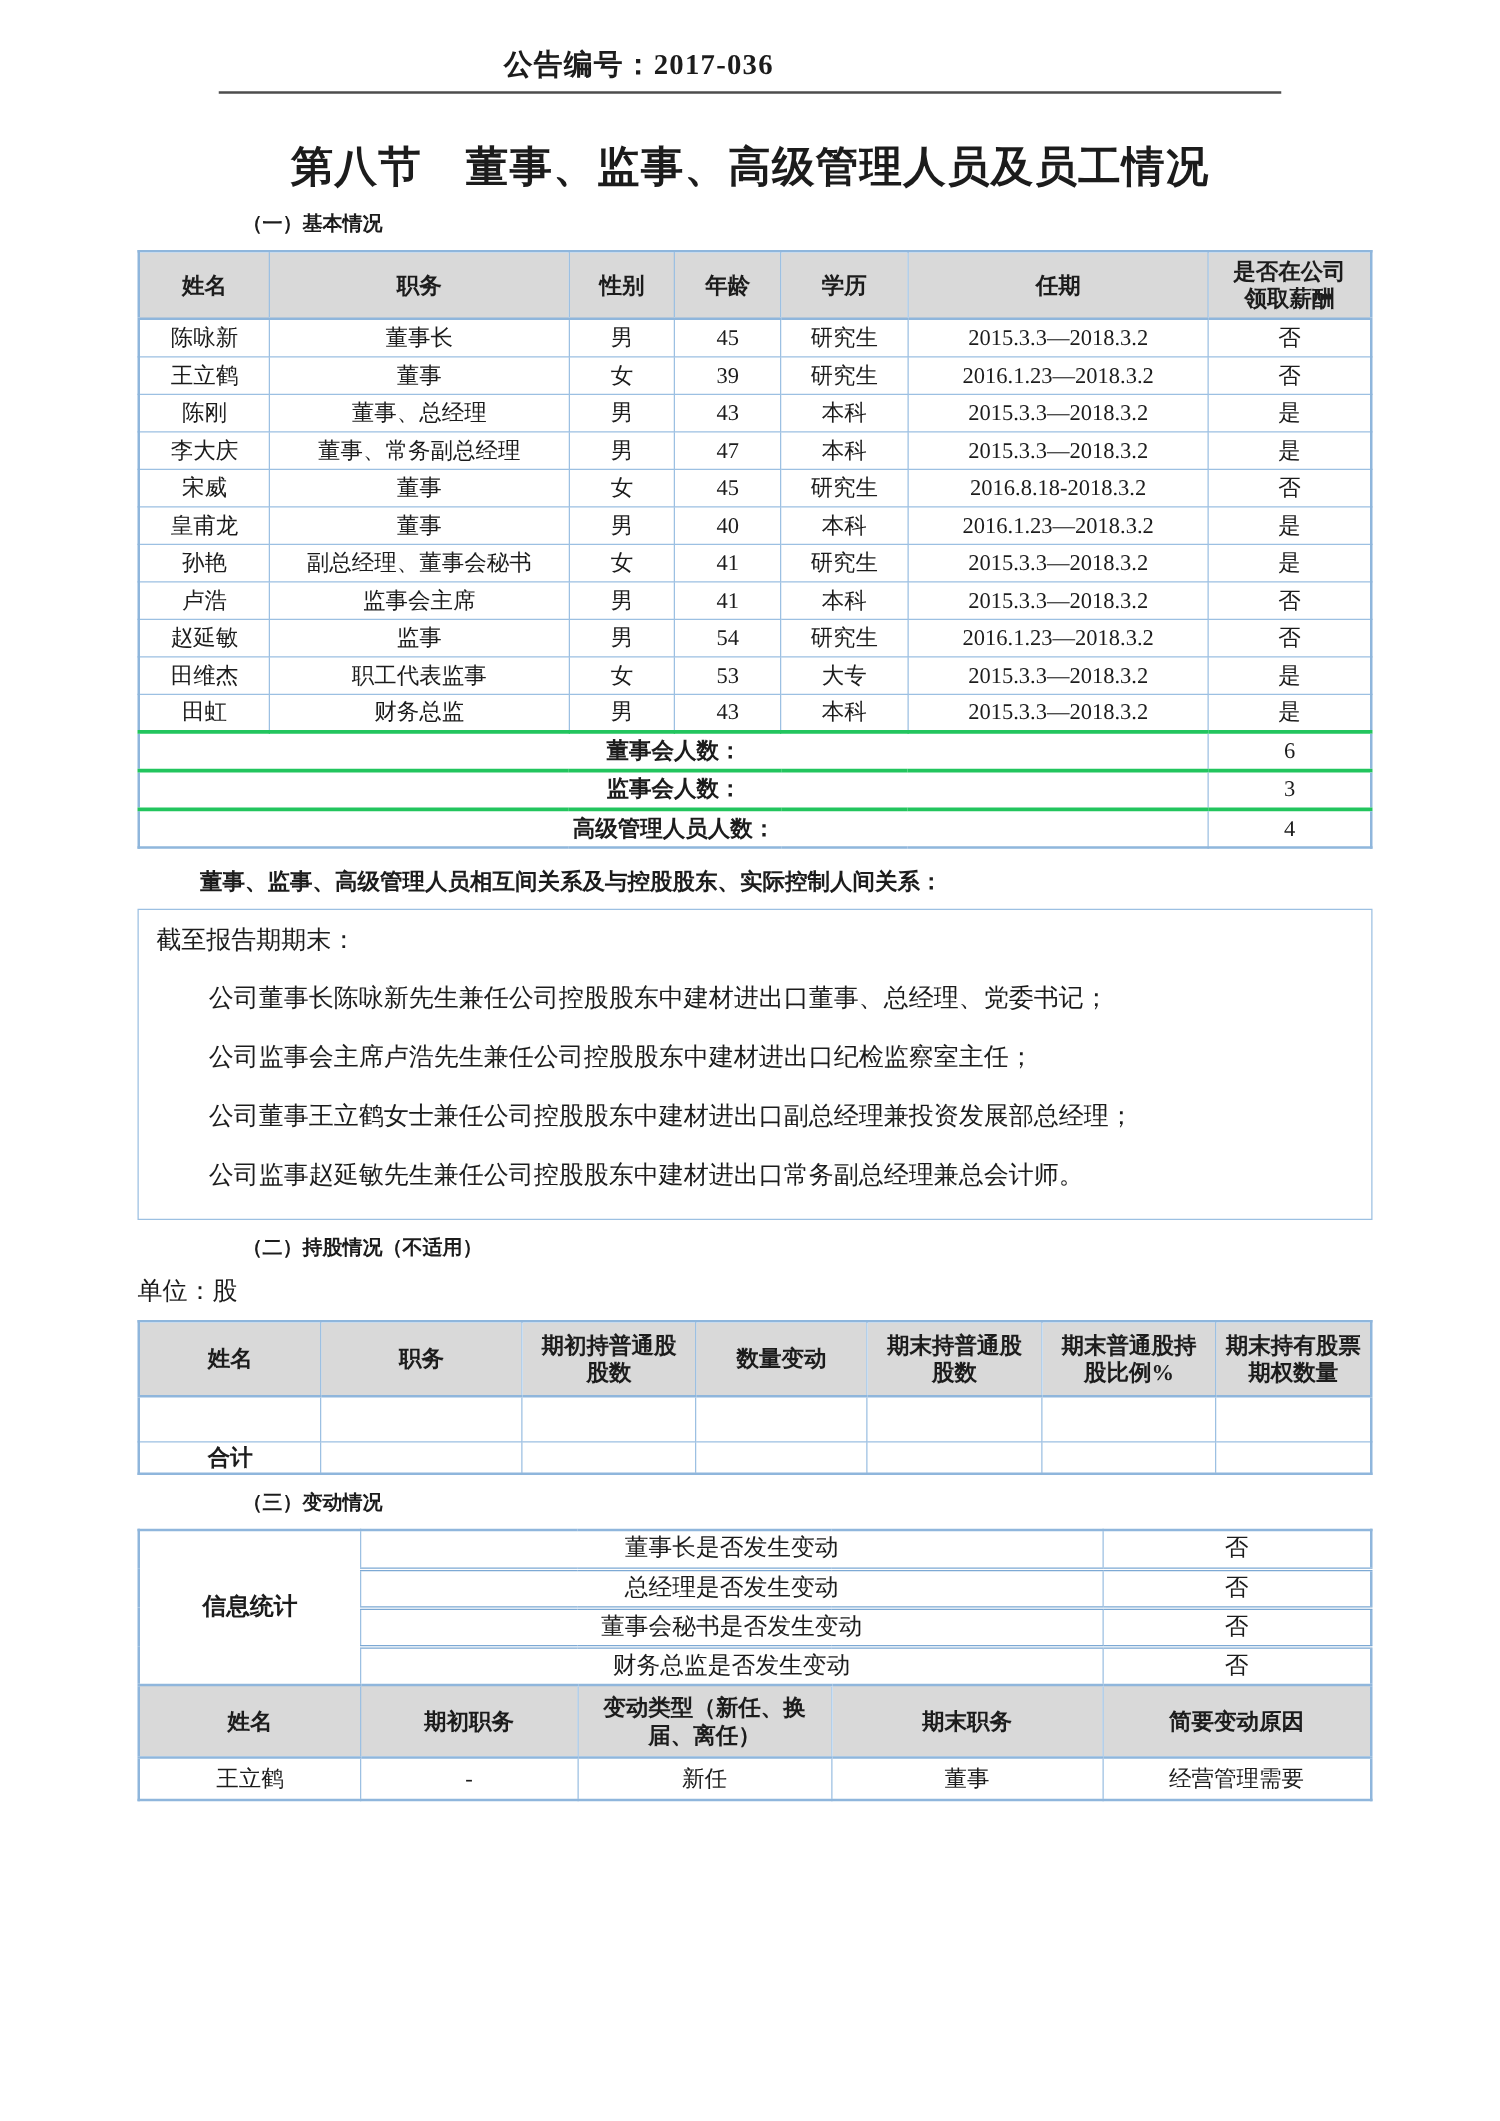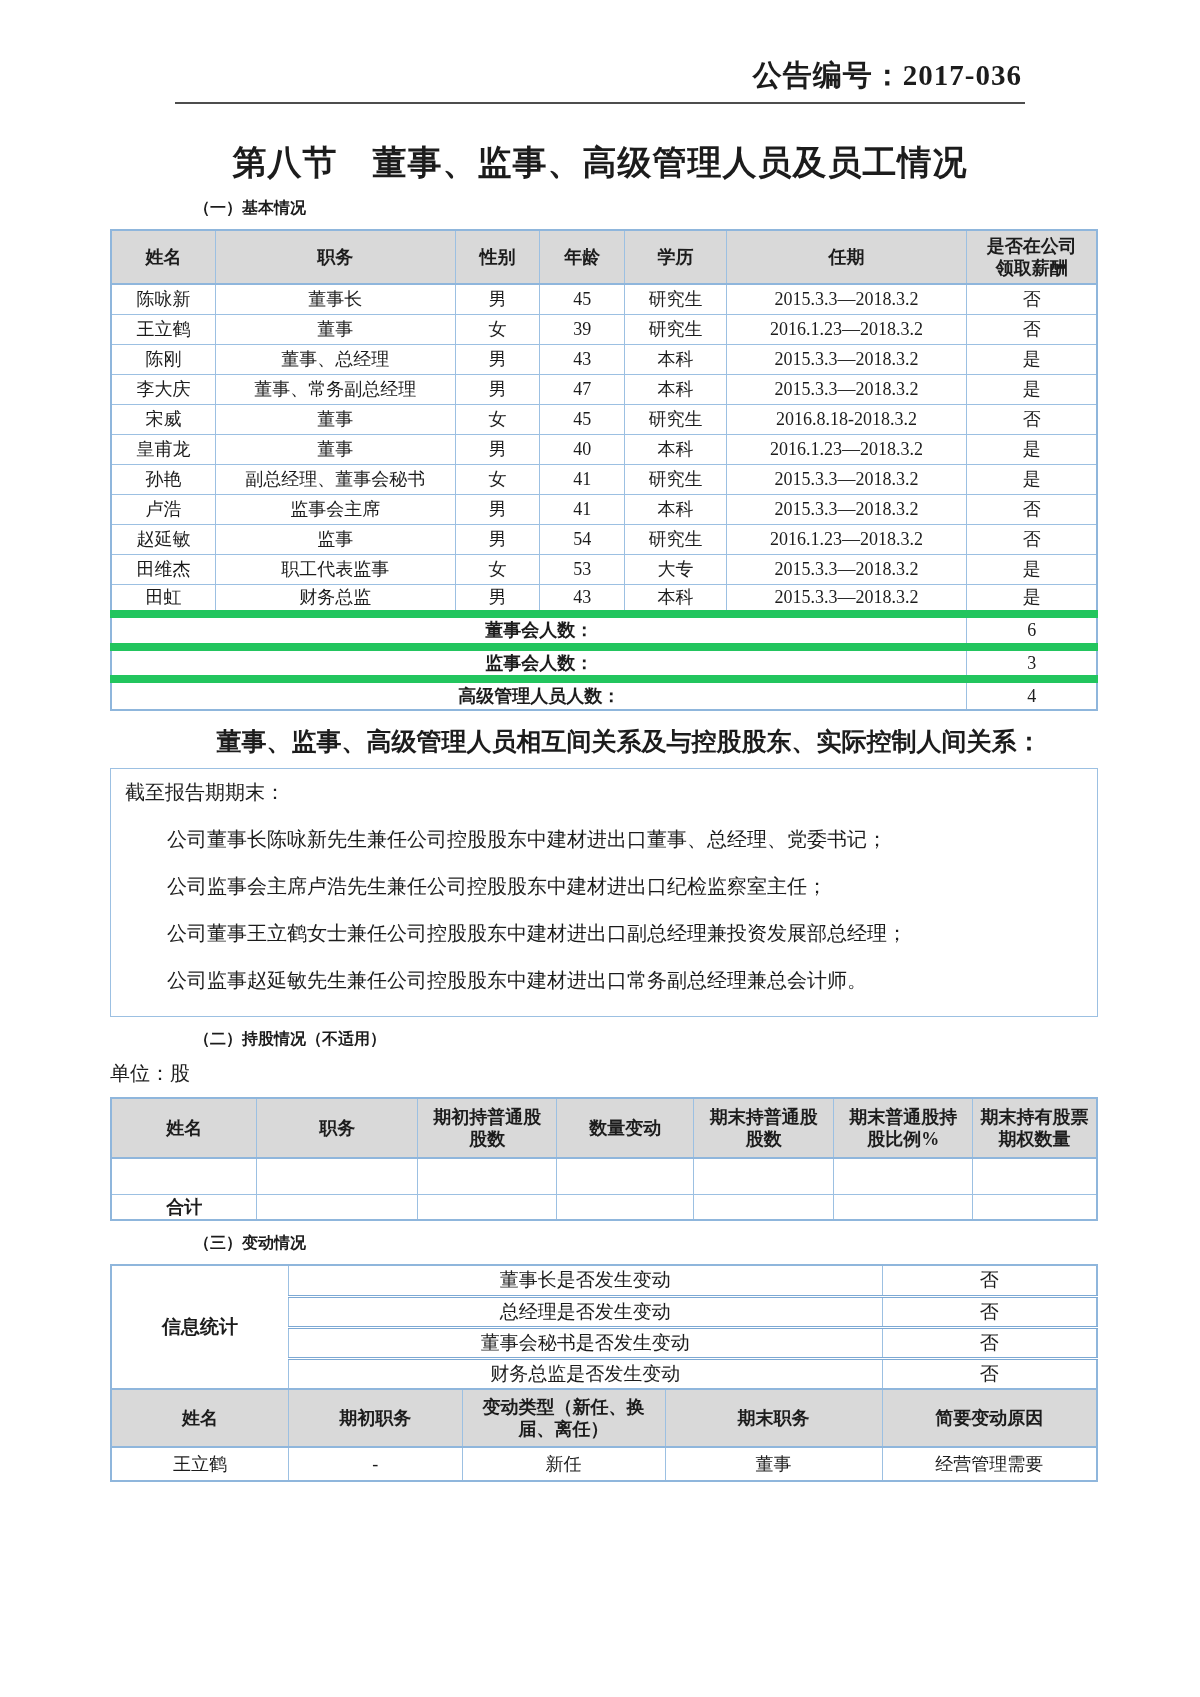--- a/index.html
+++ b/index.html
@@ -5,22 +5,22 @@
   * { margin:0; padding:0; box-sizing:border-box; }
   html,body { background:#ffffff; }
   body {
     width:1200px; height:1697px;
     font-family:"Liberation Serif", serif;
     color:#1c1c1c;
   }
   .page { position:relative; width:1200px; height:1697px; background:#fff; overflow:hidden; }
 
   .notice {
-    padding-top:56px; padding-right:178px;
-    text-align:right; font-size:29px; font-weight:bold; letter-spacing:1px;
+    padding-top:36px; padding-right:178px;
+    text-align:center; font-size:23px; font-weight:bold; letter-spacing:1px;
   }
   .header-rule { margin:6px 0 0 175px; width:850px; border-top:2px solid #4d4d4d; height:0; }
 
   .doc-title {
     margin-top:36px; text-align:center;
     font-size:34px; font-weight:bold;
     font-family:Liberation Mono, monospace;
     letter-spacing:1px;
   }
 
@@ -46,27 +46,26 @@
     font-size:18px; line-height:1.25; padding:1px 4px;
     overflow:hidden;
   }
   .head-row th {
     background:#d9d9d9; font-weight:bold;
     white-space:pre-line;
     border-bottom:2px solid #8fb6dc;
   }
   .t1 .head-row th { height:54px; }
   .t1 .data-row td { height:30px; }
-  .t1 .sum-row td { height:31px; border-top:8px solid #22c55e; }
+  .t1 .sum-row td { height:31px; border-top:3px solid #22c55e; }
   .sum-label { font-weight:bold; }
 
   .rel-heading {
-    margin:14px 0 0 50px; font-size:25px; font-weight:bold;
+    margin:14px 0 0 50px; font-size:18px; font-weight:bold;
     font-family:"Liberation Sans", sans-serif;
-    text-align:center;
   }
   .rel-box {
     margin-top:10px; border:1px solid #9cc0e2;
     padding:10px 16px 22px 14px; font-size:20px;
   }
   .rel-intro { margin:0; }
   .rel-p { margin:20px 0 0 0; text-indent:42px; }
 
   .unit { margin-top:10px; text-align:left; padding-right:58px; font-size:20px; }
 

